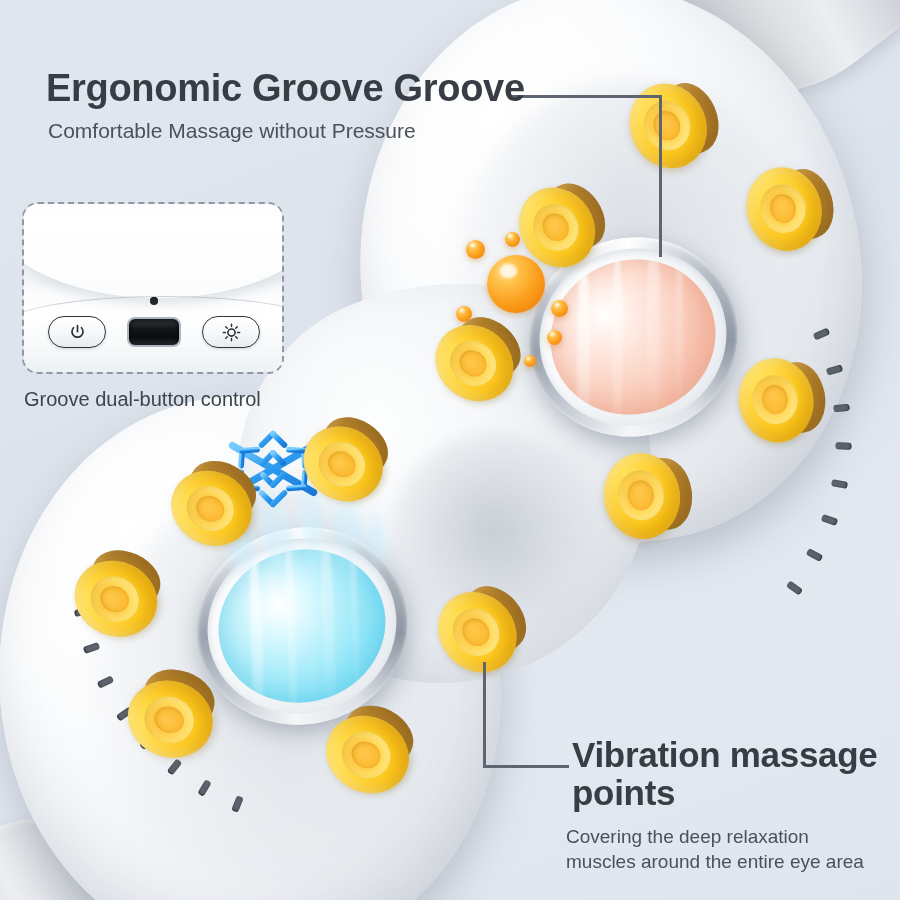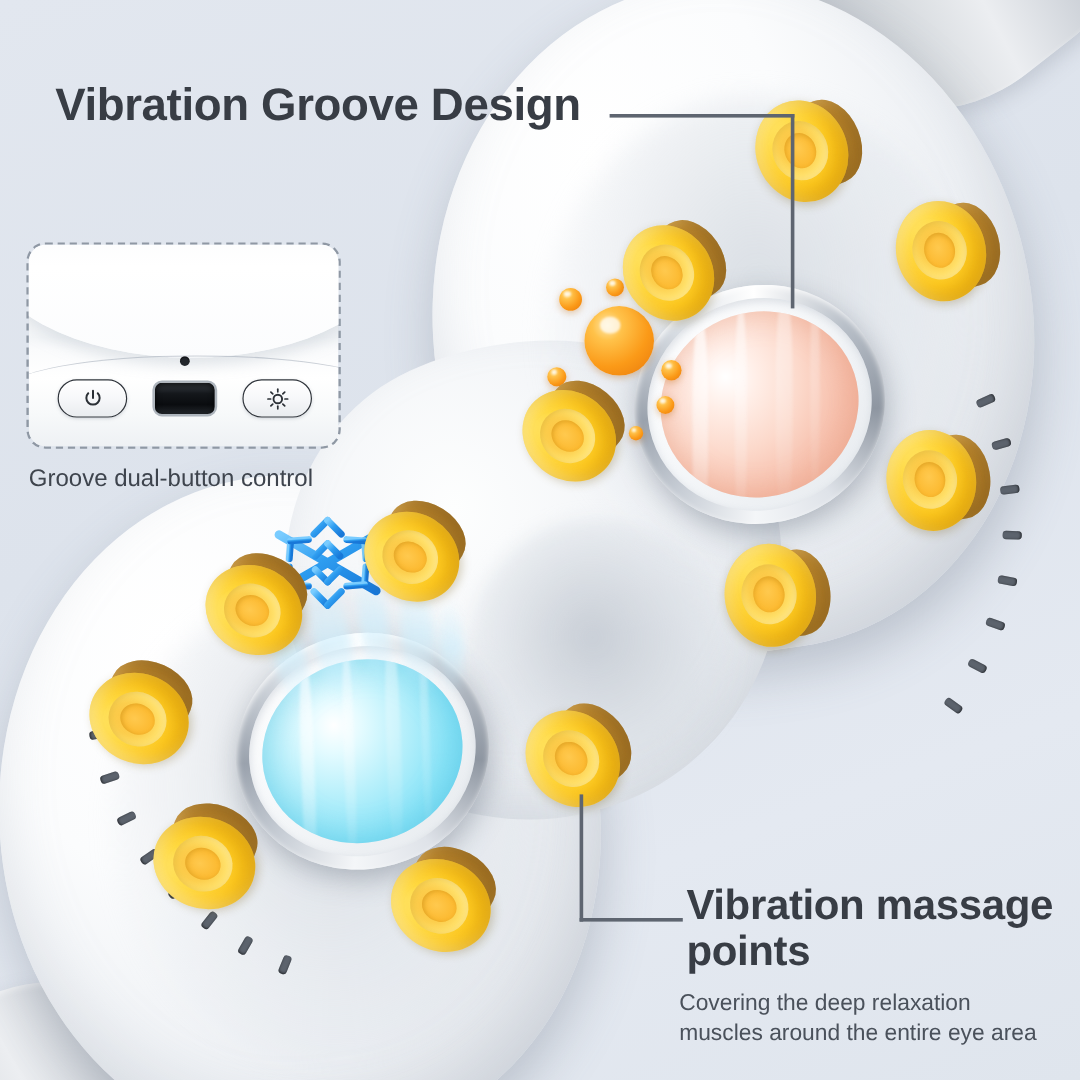--- a/index.html
+++ b/index.html
@@ -528,21 +528,22 @@
         <div class="pit"></div>
       </div>
     </div>
 
   <div class="leader" style="left:508px; top:95px;  width:154px; height:3px;"></div>
   <div class="leader" style="left:659px; top:95px;  width:3px;   height:162px;"></div>
 
   <div class="leader" style="left:483px; top:662px; width:3px;   height:106px;"></div>
   <div class="leader" style="left:483px; top:765px; width:86px;  height:3px;"></div>
 
-  <div class="title" id="title-top">Vibration Groove Design</div>
+  <div class="title" id="title-top">Ergonomic Groove Groove</div>
+  <div class="subtitle" id="sub-top">Comfortable Massage without Pressure</div>
 
   <div class="title" id="title-bottom">Vibration massage points</div>
   <div class="subtitle" id="sub-bottom">
     <div>Covering the deep relaxation</div>
     <div>muscles around the entire eye area</div>
   </div>
 
   <div id="callout">
     <div class="photo">
       <div class="arc"></div>

